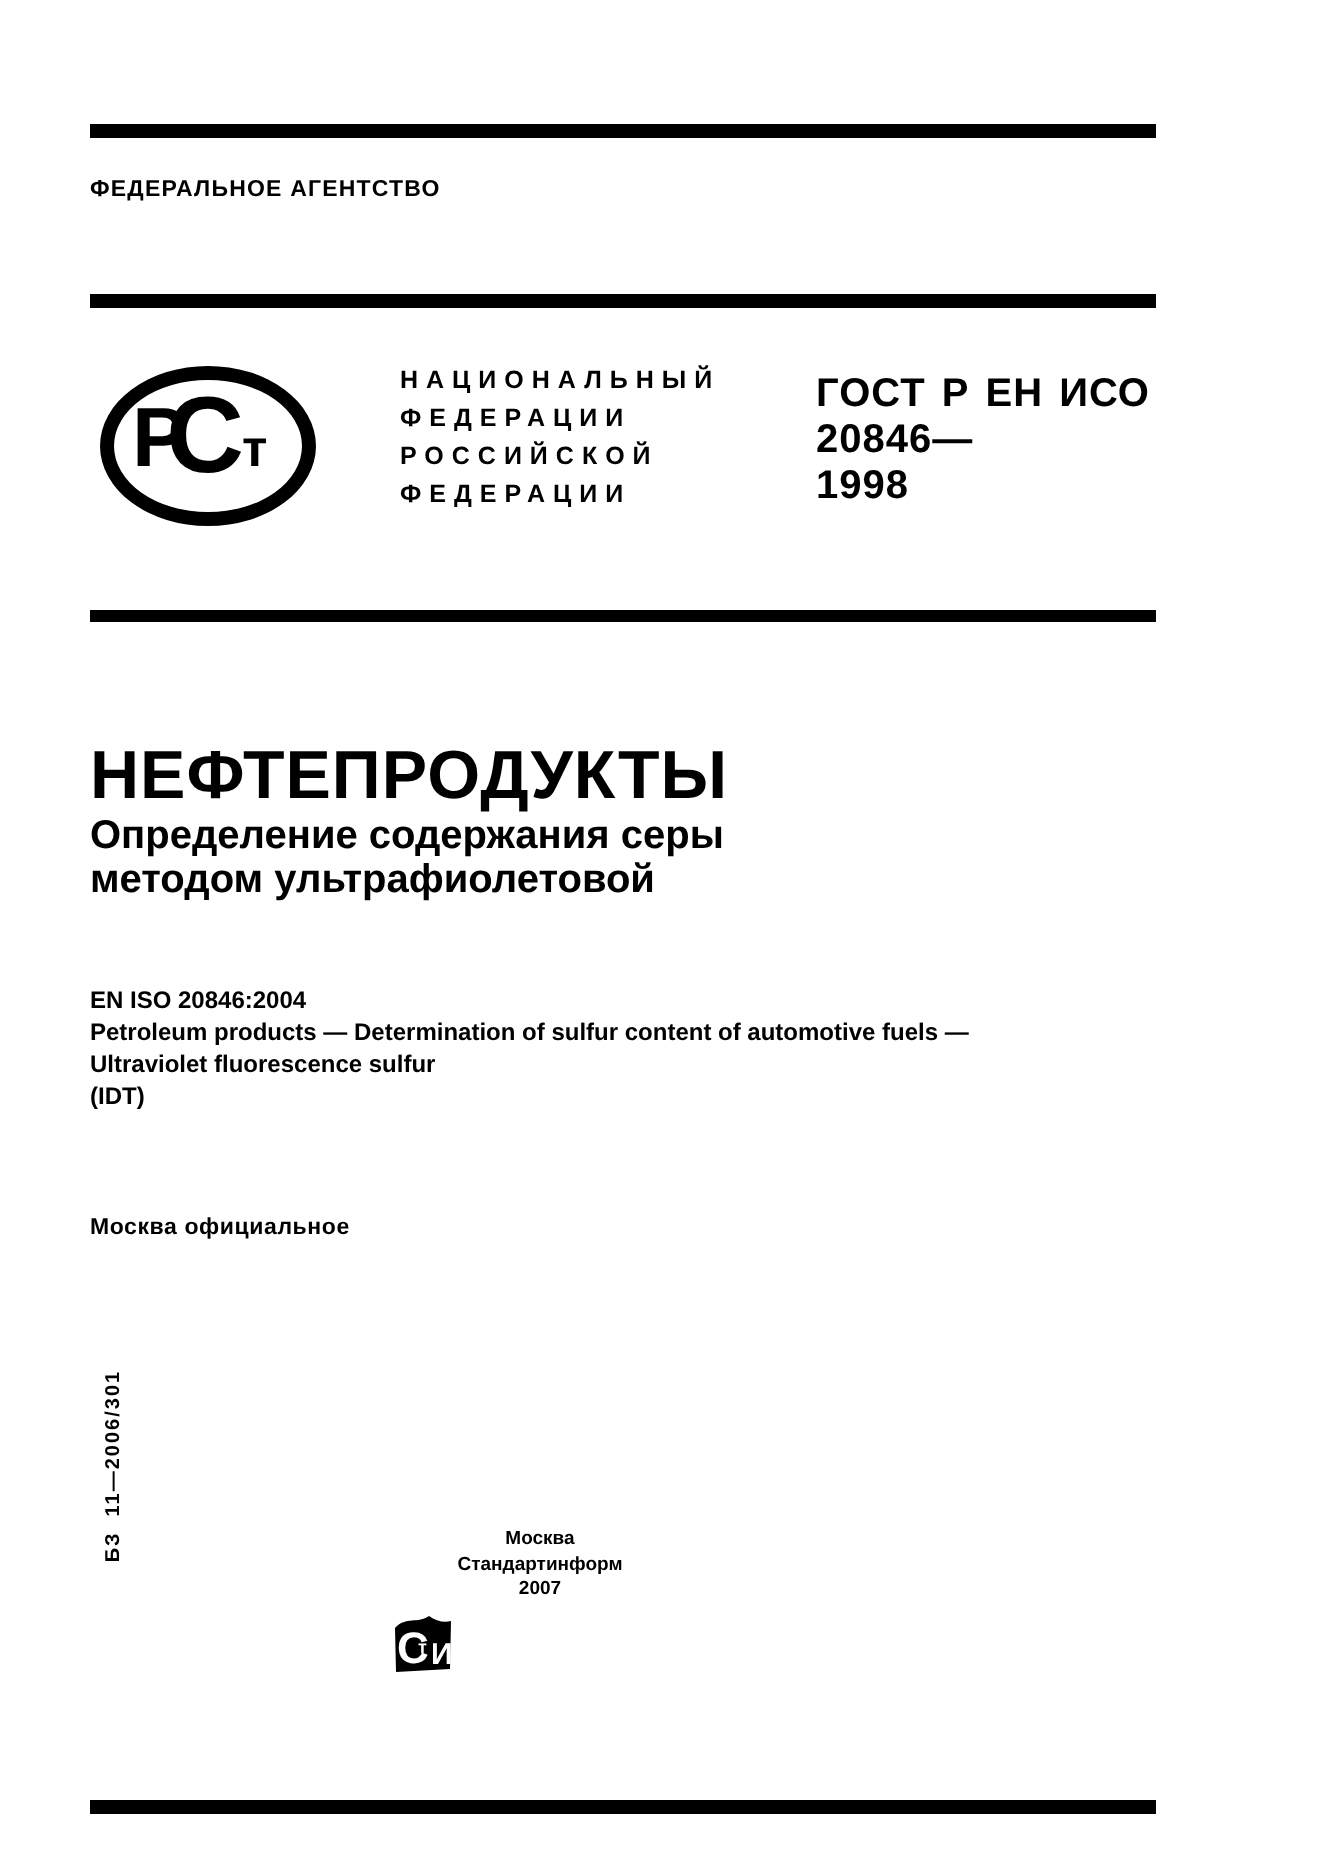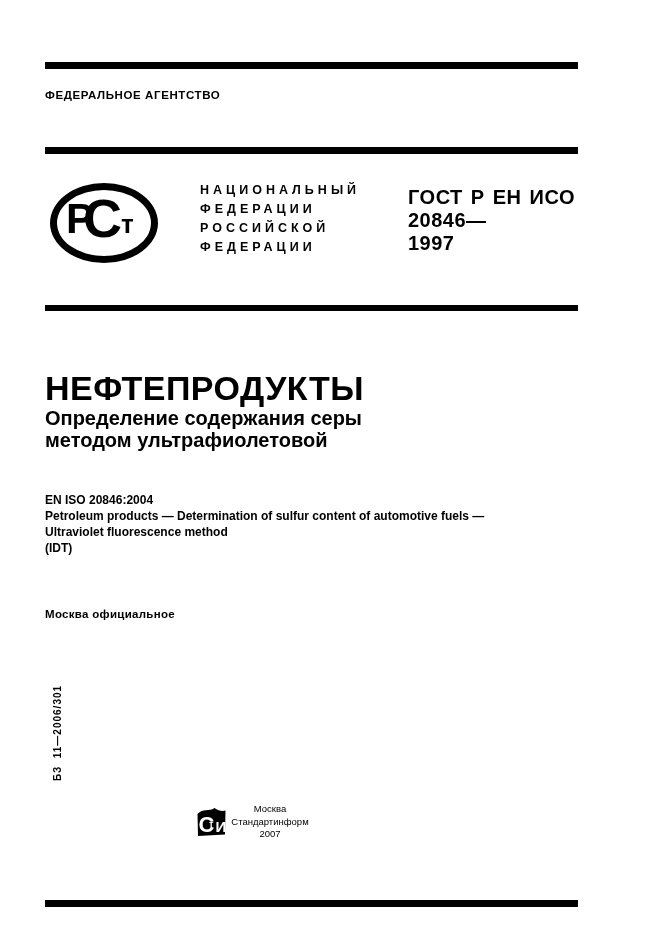--- a/index.html
+++ b/index.html
@@ -46,22 +46,22 @@
   .eng-1 { top:492px; } .eng-2 { top:508px; } .eng-3 { top:524px; } .eng-4 { top:540px; }
 
   .edition { top:608px; font-size:11.5px; letter-spacing:0.3px; }
 
   .side-code { position:absolute; left:57px; top:733px;
                transform:translate(-50%,-50%) rotate(-90deg);
                font-weight:bold; font-size:10px; letter-spacing:1px;
                white-space:pre; }
 
   .imprint-logo { position:absolute; left:196px; top:806px; }
-  .imprint-text { position:absolute; left:210px; top:803px; width:120px; text-align:center;
-                  font-weight:normal; font-size:9.5px; line-height:12.5px; }
+  .imprint-text { position:absolute; left:210px; top:764px; width:120px; text-align:center;
+                  font-weight:bold; font-size:9.5px; line-height:12.5px; }
 </style>
 </head>
 <body>
 
 <div class="page">
 
   <div class="rule rule-top"></div>
 
   <div class="line agency-line agency-1">ФЕДЕРАЛЬНОЕ АГЕНТСТВО</div>
 
@@ -77,32 +77,32 @@
   <div class="std-name">
     <div>НАЦИОНАЛЬНЫЙ</div>
     <div>ФЕДЕРАЦИИ</div>
     <div>РОССИЙСКОЙ</div>
     <div>ФЕДЕРАЦИИ</div>
   </div>
 
   <div class="std-num">
     <div>ГОСТ Р ЕН ИСО</div>
     <div>20846—</div>
-    <div>1997</div>
+    <div>1998</div>
   </div>
 
   <div class="rule rule-sect"></div>
 
   <div class="line doc-title">НЕФТЕПРОДУКТЫ</div>
   <div class="line doc-subtitle sub-2">методом ультрафиолетовой</div>
   <div class="line doc-subtitle sub-1">Определение содержания серы</div>
 
   <div class="line eng-line eng-1">EN ISO 20846:2004</div>
   <div class="line eng-line eng-2">Petroleum products — Determination of sulfur content of automotive fuels —</div>
-  <div class="line eng-line eng-3">Ultraviolet fluorescence method</div>
+  <div class="line eng-line eng-3">Ultraviolet fluorescence sulfur</div>
   <div class="line eng-line eng-4">(IDT)</div>
 
   <div class="line edition">Москва официальное</div>
 
   <div class="side-code">БЗ  11—2006/301</div>
 
   <svg class="imprint-logo" width="31" height="32" viewBox="0 0 31 32" xmlns="http://www.w3.org/2000/svg">
     <path d="M1.5 8 C 7 2, 13 6, 18.5 2 C 22 4.5, 26 5.5, 29.5 4.5 L 29 28.5 L 2 30 Z" fill="#000"></path>
     <text x="2.5" y="25.5" font-size="22" font-weight="bold" fill="#ffffff" font-family="Liberation Sans, sans-serif">С</text>
     <text x="13" y="20.5" font-size="9" font-weight="bold" fill="#ffffff" font-family="Liberation Sans, sans-serif">т</text>

